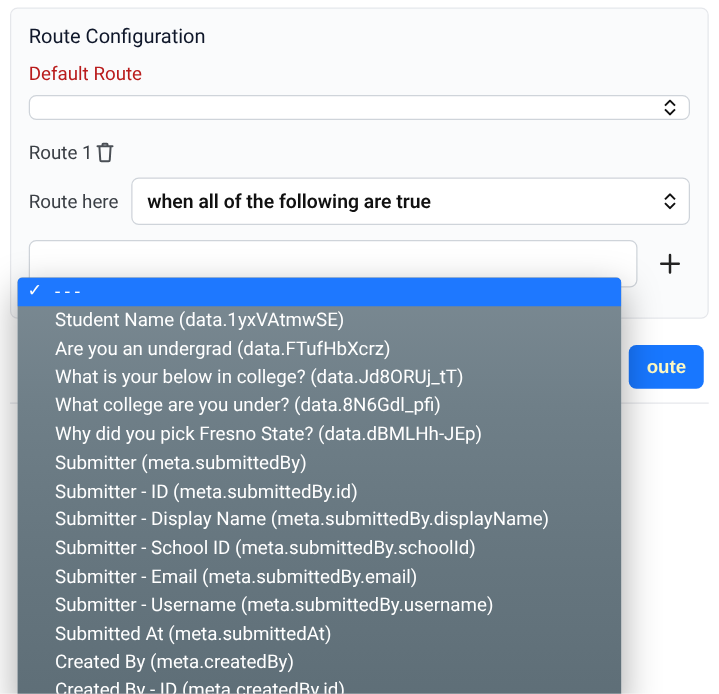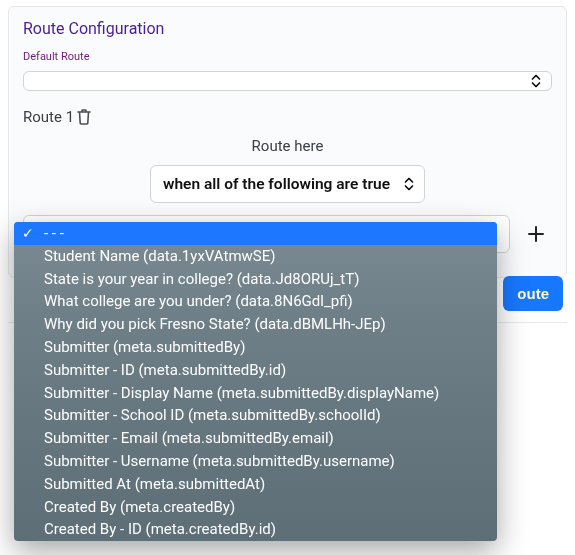--- a/index.html
+++ b/index.html
@@ -15,26 +15,26 @@
   }
   .panel {
     margin:6px 8px 0 8px;
     border:1px solid #e5e7eb;
     border-radius:6px;
     background:#fafbfc;
     padding:10px 14px 14px 14px;
   }
   .panel-title {
     font-size:16px;
-    color:#4c1d95;
+    color:#0f172a;
     margin:2px 0 12px 0;
   }
   .sub-label {
-    font-size:11px;
-    color:#701a75;
+    font-size:15px;
+    color:#b91c1c;
     margin-bottom:8px;
   }
   .select {
     position:relative;
     background:#fff;
     border:1px solid #cfd4da;
     border-radius:6px;
     padding:9px 34px 9px 12px;
     font-size:15.5px;
     font-weight:600;
@@ -49,21 +49,21 @@
   .route-header {
     display:flex; align-items:center; 
     margin:16px 0 10px 0;
     color:#3a3f45;
   }
   .trash {
     display:inline-flex; align-items:center; justify-content:center;
     width:20px; height:20px; color:#555; cursor:pointer;
   }
   .row {
-    display:flex; align-items:center; gap:10px; margin-bottom:12px;flex-direction:column;
+    display:flex; align-items:center; gap:10px; margin-bottom:12px;
   }
   .row-label { color:#3a3f45; white-space:nowrap; }
   .row .select { flex:1; }
   .cond-row {
     display:flex; align-items:center; gap:10px;
     margin-bottom:10px;
   }
   .cond-placeholder {
     flex:1; height:38px;
     border:1px solid #cfd4da; border-radius:6px;
@@ -180,21 +180,22 @@
 
 <button class="btn-primary">
   <span>oute</span>
 </button>
 
 <hr class="divider">
 
 <div class="dropdown" id="dropdown">
     <div class="dd-item selected">- - -</div>
     <div class="dd-item">Student Name (data.1yxVAtmwSE)</div>
-    <div class="dd-item">State is your year in college? (data.Jd8ORUj_tT)</div>
+    <div class="dd-item">Are you an undergrad (data.FTufHbXcrz)</div>
+    <div class="dd-item">What is your below in college? (data.Jd8ORUj_tT)</div>
     <div class="dd-item">What college are you under? (data.8N6Gdl_pfi)</div>
     <div class="dd-item">Why did you pick Fresno State? (data.dBMLHh-JEp)</div>
     <div class="dd-item">Submitter (meta.submittedBy)</div>
     <div class="dd-item">Submitter - ID (meta.submittedBy.id)</div>
     <div class="dd-item">Submitter - Display Name (meta.submittedBy.displayName)</div>
     <div class="dd-item">Submitter - School ID (meta.submittedBy.schoolId)</div>
     <div class="dd-item">Submitter - Email (meta.submittedBy.email)</div>
     <div class="dd-item">Submitter - Username (meta.submittedBy.username)</div>
     <div class="dd-item">Submitted At (meta.submittedAt)</div>
     <div class="dd-item">Created By (meta.createdBy)</div>

